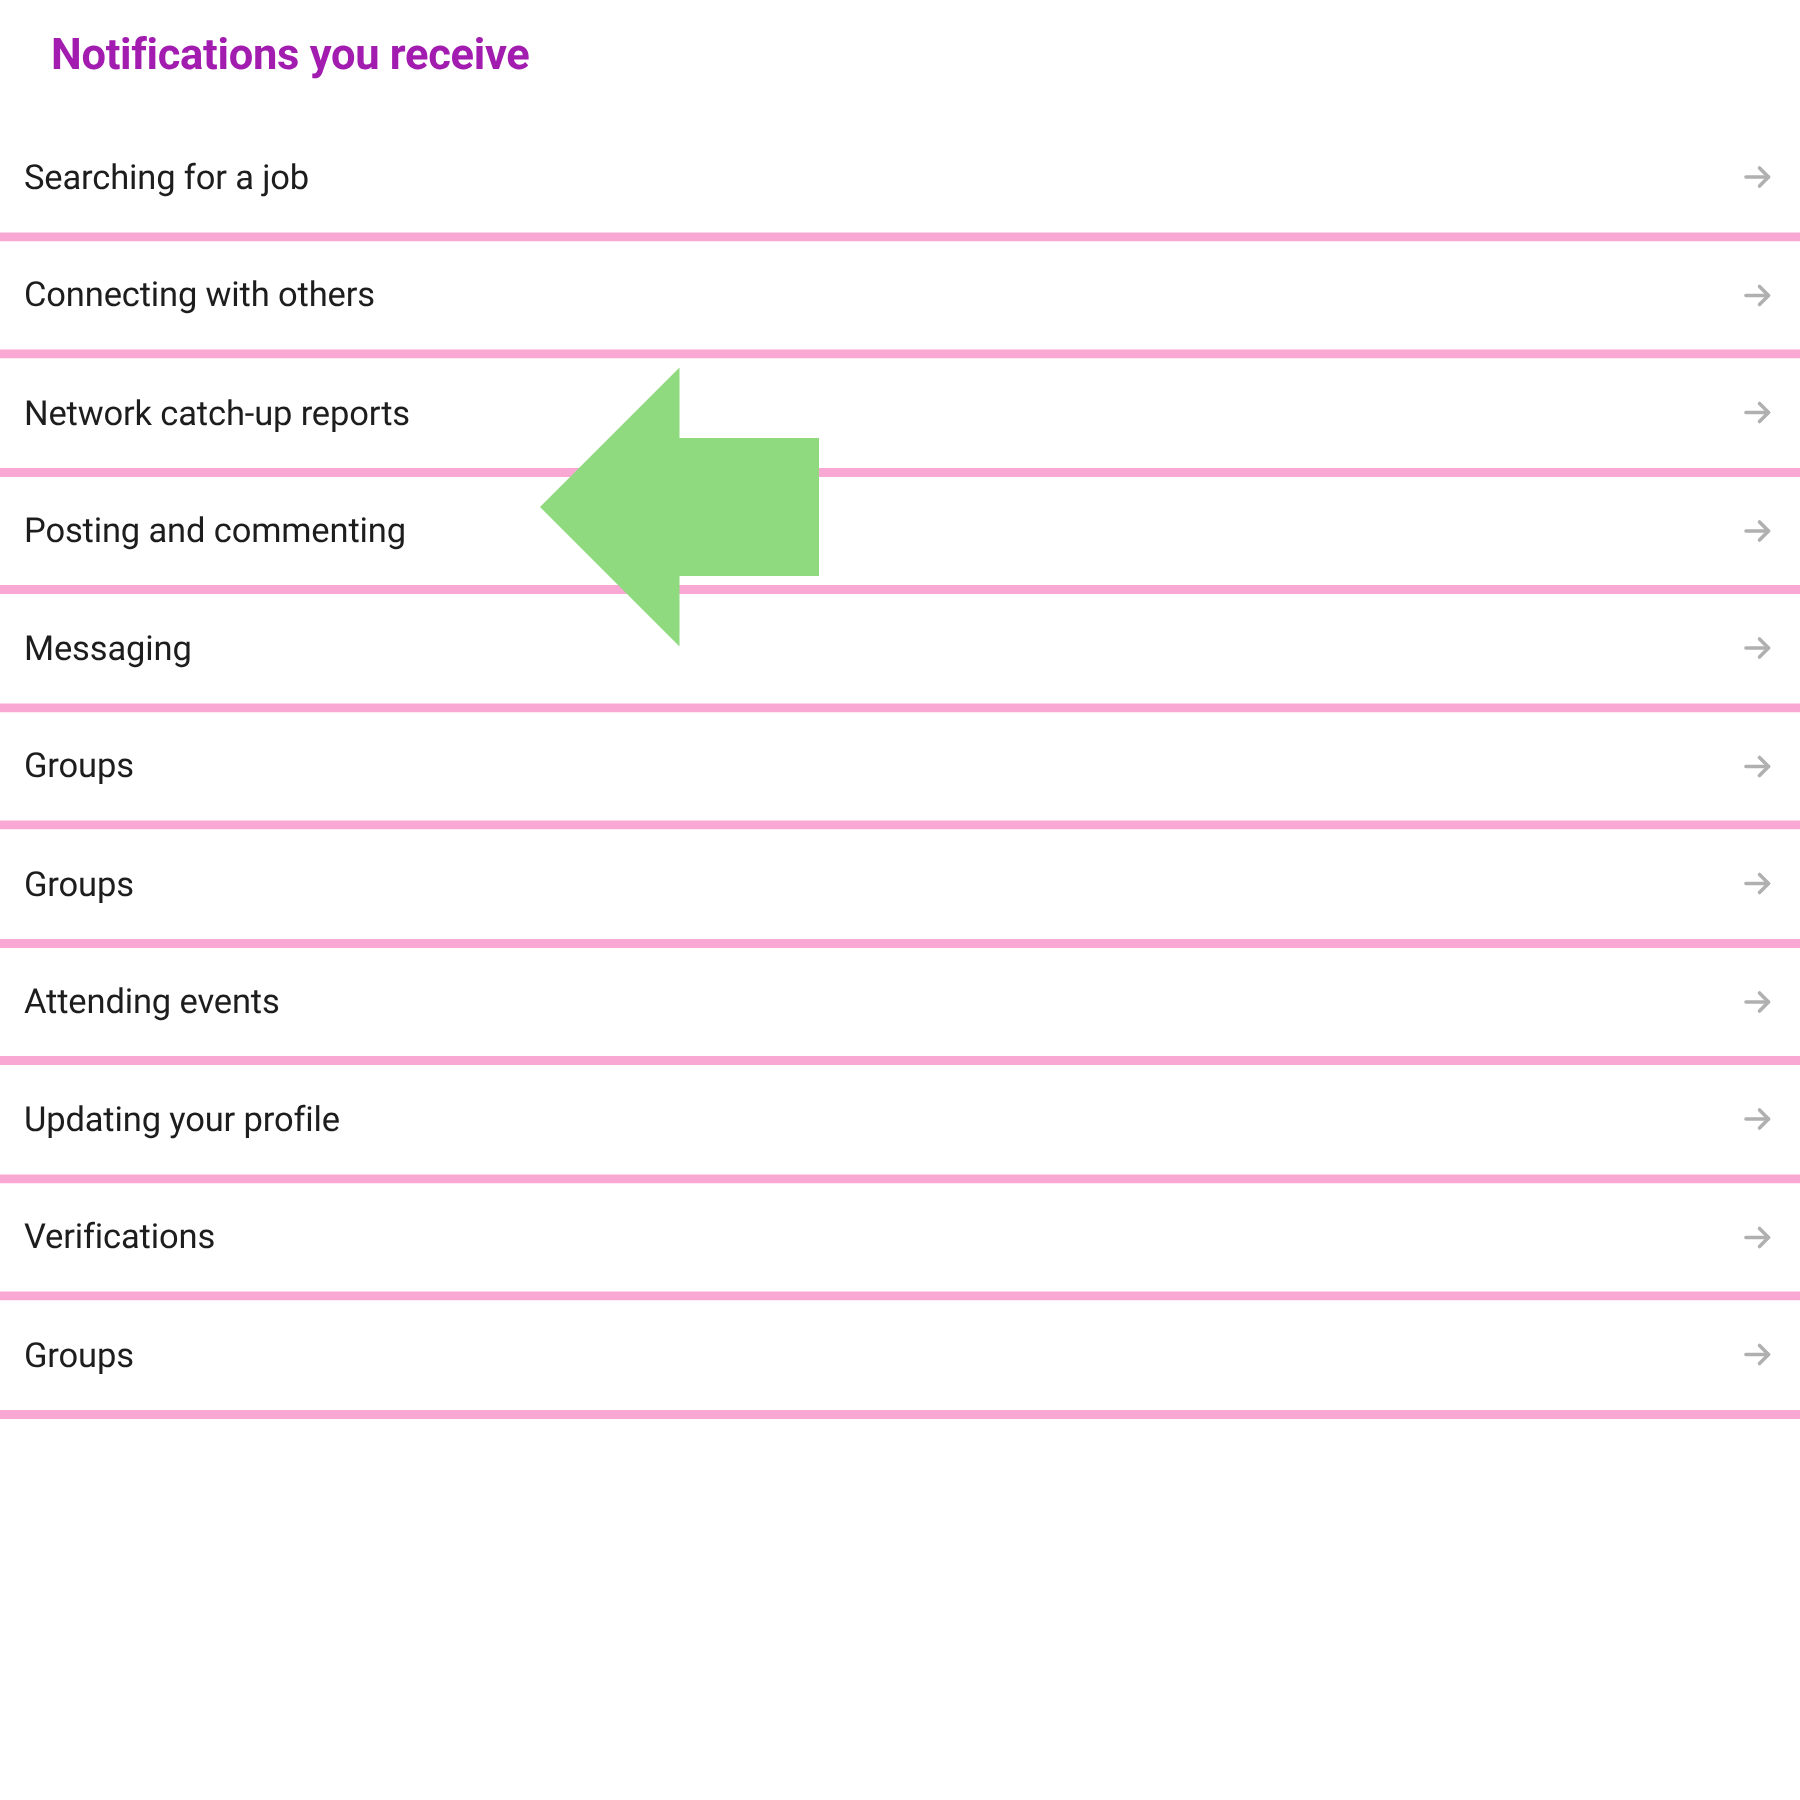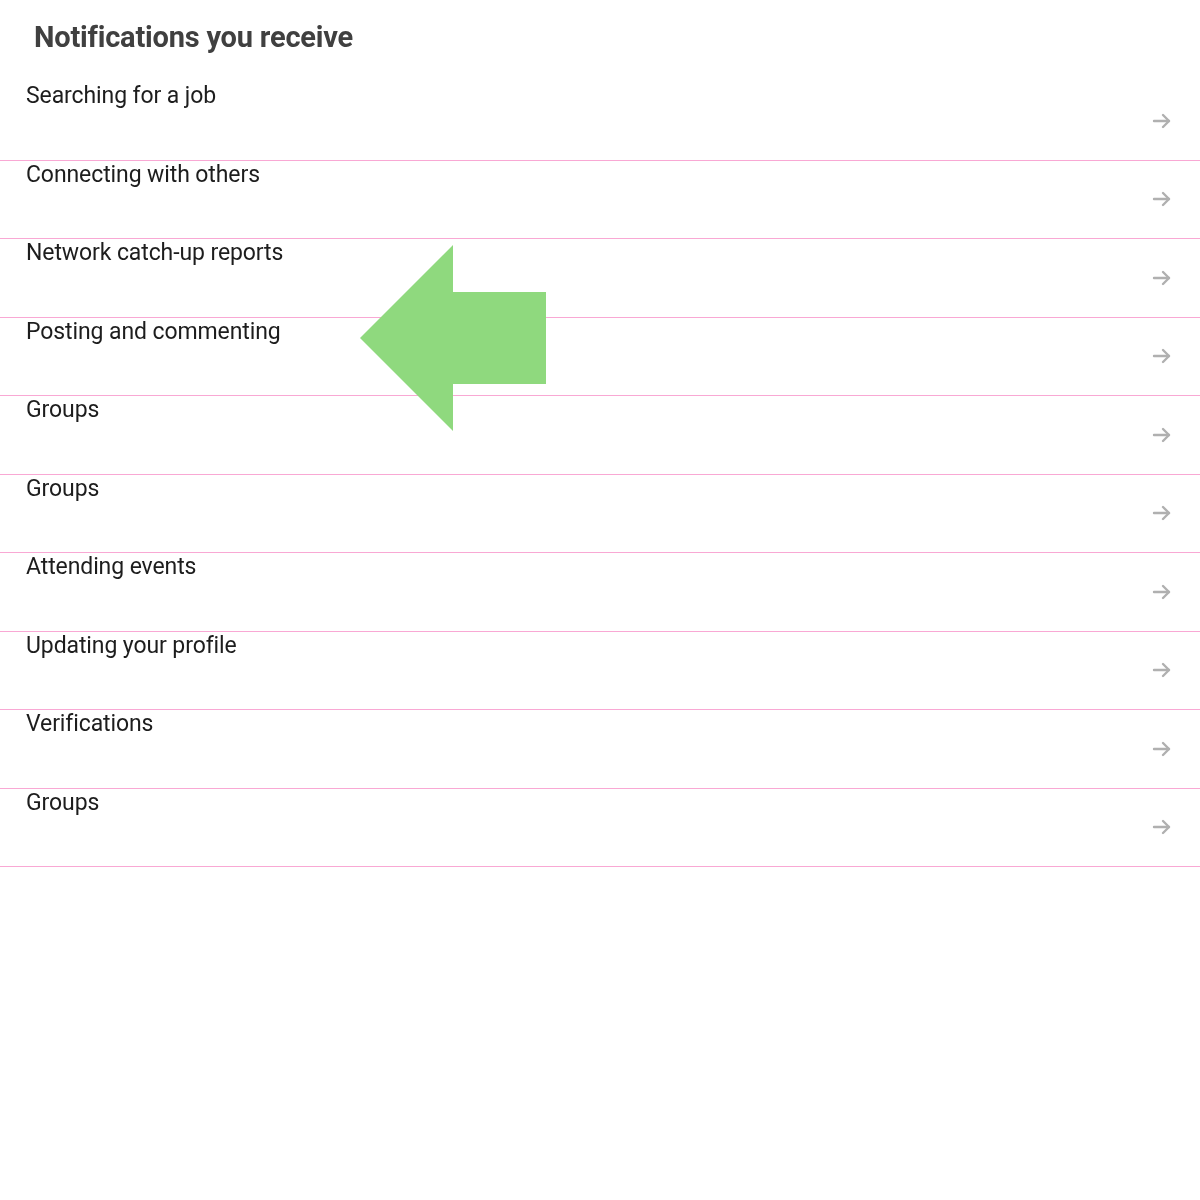--- a/index.html
+++ b/index.html
@@ -15,33 +15,34 @@
       overflow: hidden;
       position: relative;
     }
     .container {
       width: 100%;
       padding-top: 20px;
     }
     .page-title {
       font-size: 29px;
       font-weight: 700;
-      color: #404040;
+      color: #a21caf;
       padding: 0 34px 28px 34px;
       letter-spacing: -0.2px;
     }
     .list {
       width: 100%;
     }
     .list-item {
       display: flex;
+      align-items: center;
       justify-content: space-between;
-      padding: 0 26px;
+      padding: 0 16px;
       height: 78.5px;
-      border-bottom: 1px solid #f9a8d4;
+      border-bottom: 6px solid #f9a8d4;
       cursor: pointer;
       background: #ffffff;
     }
     .list-item:first-child {
       border-top: none;
     }
     .list-item-label {
       font-size: 23px;
       font-weight: 400;
       color: #1d1d1d;
@@ -100,20 +101,29 @@
       <div class="list-item">
         <span class="list-item-label">Posting and commenting</span>
         <span class="arrow-icon">
           <svg viewBox="0 0 24 24" fill="none" stroke="currentColor" stroke-width="2.4" stroke-linecap="round" stroke-linejoin="round">
             <line x1="4" y1="12" x2="19" y2="12"></line>
             <polyline points="13 6 19 12 13 18"></polyline>
           </svg>
         </span>
       </div>
       <div class="list-item">
+        <span class="list-item-label">Messaging</span>
+        <span class="arrow-icon">
+          <svg viewBox="0 0 24 24" fill="none" stroke="currentColor" stroke-width="2.4" stroke-linecap="round" stroke-linejoin="round">
+            <line x1="4" y1="12" x2="19" y2="12"></line>
+            <polyline points="13 6 19 12 13 18"></polyline>
+          </svg>
+        </span>
+      </div>
+      <div class="list-item">
         <span class="list-item-label">Groups</span>
         <span class="arrow-icon">
           <svg viewBox="0 0 24 24" fill="none" stroke="currentColor" stroke-width="2.4" stroke-linecap="round" stroke-linejoin="round">
             <line x1="4" y1="12" x2="19" y2="12"></line>
             <polyline points="13 6 19 12 13 18"></polyline>
           </svg>
         </span>
       </div>
       <div class="list-item">
         <span class="list-item-label">Groups</span>

